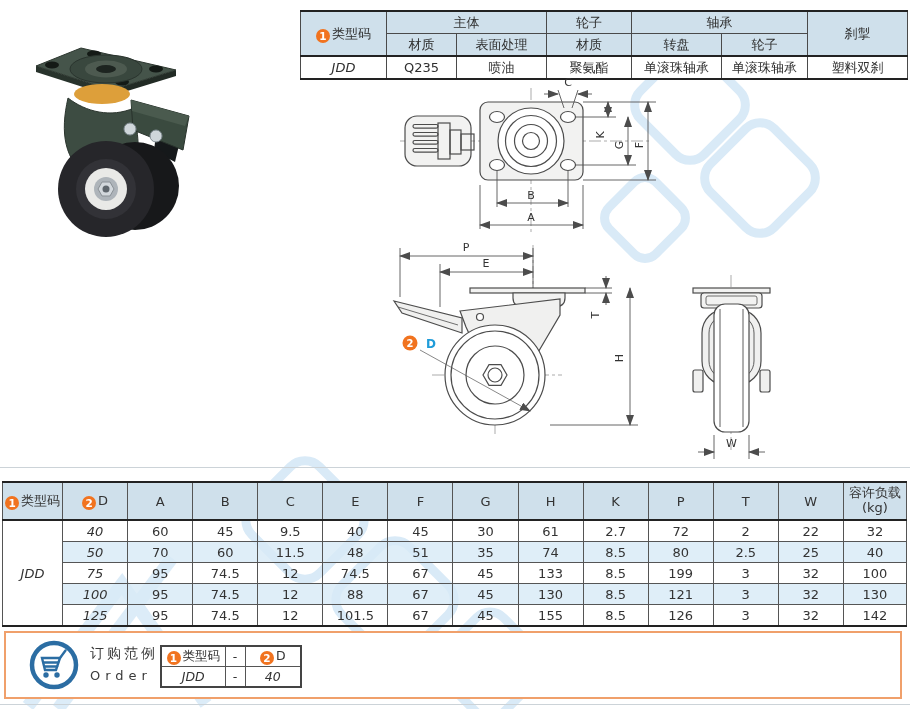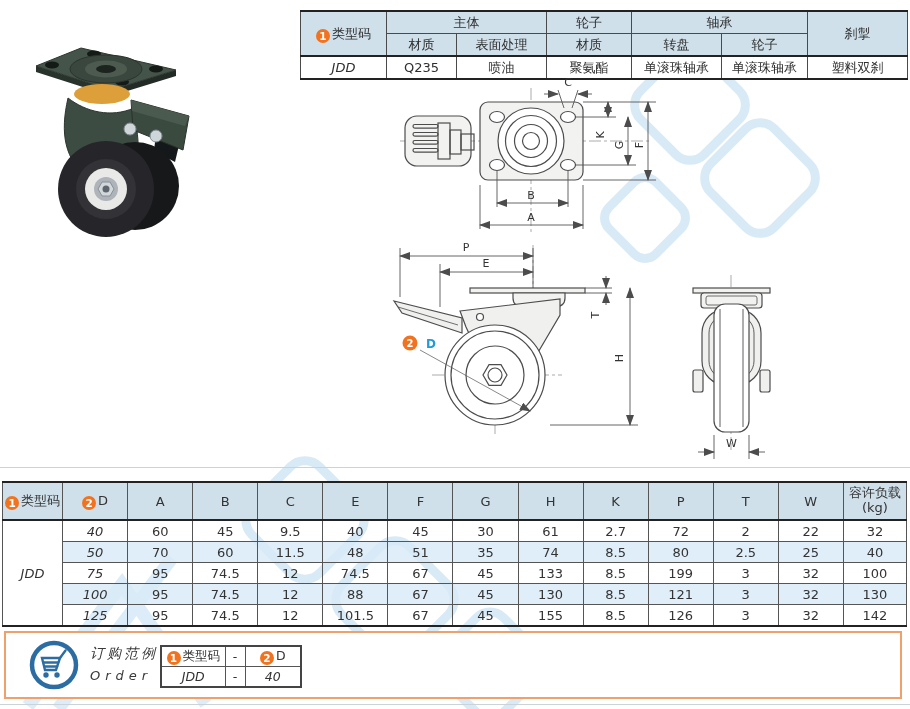--- a/index.html
+++ b/index.html
@@ -37,21 +37,21 @@
   .badge { display:inline-block; width:14px; height:14px; border-radius:50%; background:#f1731f;
            color:#fff; font-size:10.5px; line-height:14px; text-align:center; margin-right:2px;
            vertical-align:-2px; font-weight:bold; }
 
   .sep-line { position:absolute; left:0; width:910px; height:1px; background:#ccd3d8; }
 
   
   .order-box { position:absolute; left:4px; top:631px; width:894px; height:64px;
                border:2px solid #f0a06b; background:#fff; }
   .order-cart { position:absolute; left:22px; top:6px; }
-  .order-labels { position:absolute; left:84px; top:12px;font-style:italic; }
+  .order-labels { position:absolute; left:84px; top:12px; }
   .order-cn { font-size:14px; letter-spacing:3px; color:#3a3a3a; }
   .order-en { font-size:13px; letter-spacing:5px; color:#3a3a3a; margin-top:5px; }
   .order-table { position:absolute; left:154px; top:12px; border:2px solid #444; }
   .order-table th, .order-table td { border:1px solid #555; font-size:12.5px; font-weight:normal;
                text-align:center; vertical-align:middle; height:19px; padding:0 4px; color:#333; }
 
   .photo { position:absolute; left:6px; top:38px; }
   .drawings { position:absolute; left:380px; top:75px; }
 
   .dim-text { font-size:11px; fill:#333; }

